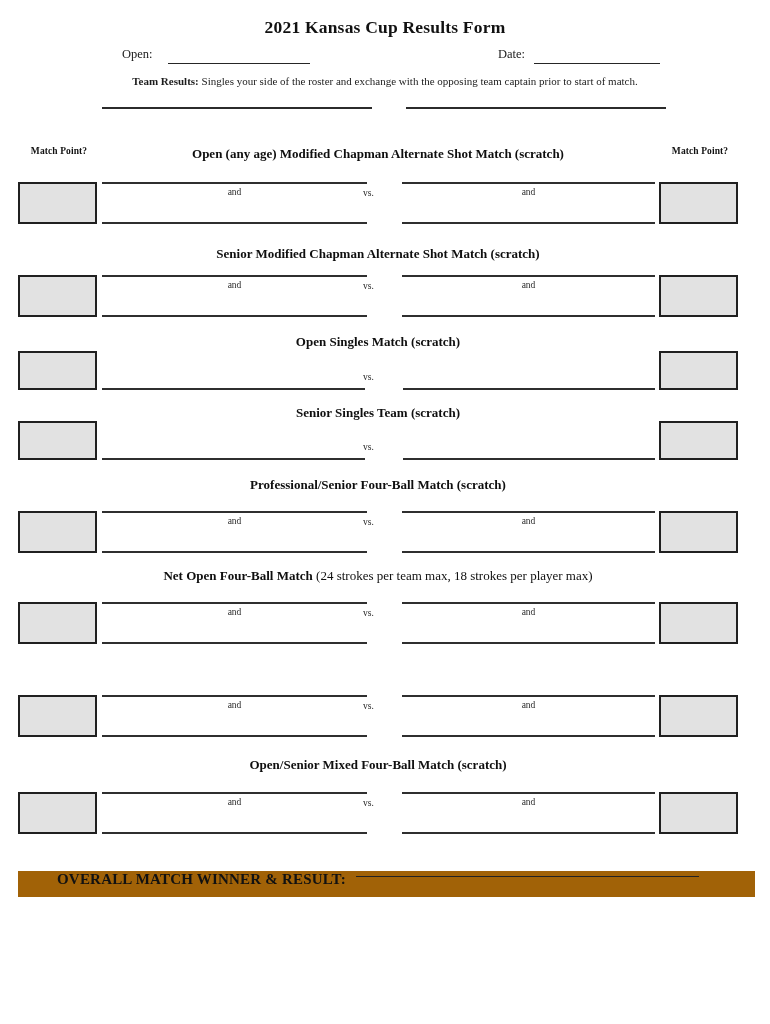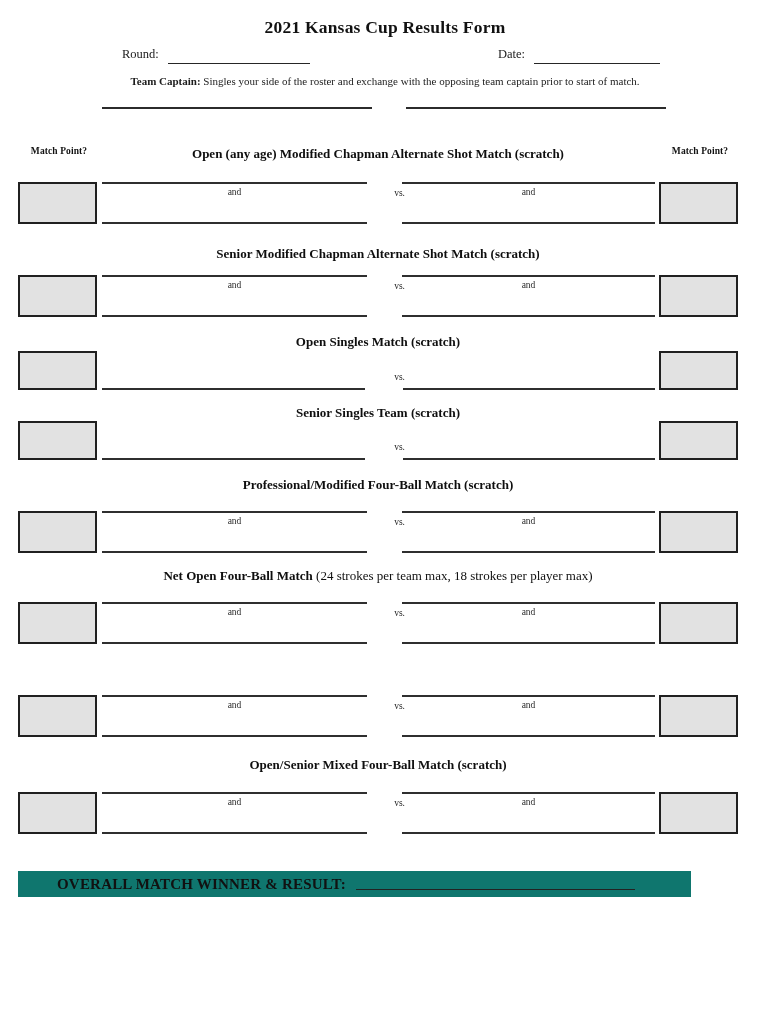--- a/index.html
+++ b/index.html
@@ -25,45 +25,45 @@
   .mpbox{position:absolute;top:0;bottom:0;width:79px;background:#e2e2e2;border:2px solid #202020;box-sizing:border-box;}
   .mpbox.l{left:18px;}
   .mpbox.r{left:659px;}
   .fld{position:absolute;top:0;bottom:0;}
   .fld.l{left:102px;width:265px;}
   .fld.r{left:402px;width:253px;}
   .wline{position:absolute;left:0;right:0;height:0;border-top:2px solid #2f2f2f;}
   .wline.t{top:0;}
   .wline.b{bottom:0;}
   .and{position:absolute;top:5px;left:0;right:0;text-align:center;font-size:9.5px;color:#2a2a2a;}
-  .vs{position:absolute;left:363px;width:42px;text-align:right;font-size:9.5px;color:#1d1d1d;}
+  .vs{position:absolute;left:363px;width:42px;text-align:left;font-size:9.5px;color:#1d1d1d;}
   .row.pair .vs{top:6px;}
   .row.singles .vs{top:21px;}
   .sline{position:absolute;bottom:0;height:0;border-top:2px solid #2f2f2f;}
   .sline.l{left:102px;width:263px;}
   .sline.r{left:403px;width:252px;}
-  .overall{position:absolute;left:18px;top:871px;width:673px;height:26px;background:#0f766e;display:flex;align-items:center;box-sizing:border-box;padding-left:39px;}
+  .overall{position:absolute;left:18px;top:871px;width:737px;height:26px;background:#a16207;display:flex;align-items:flex-start;box-sizing:border-box;padding-left:39px;}
   .overall .lbl{font-size:15px;font-weight:bold;letter-spacing:0.2px;white-space:nowrap;}
   .overall .oline{flex:1;height:0;border-top:1.5px solid #222;margin-left:10px;margin-right:56px;transform:translateY(5px);}
 </style>
 </head>
 <body>
 
 <div class="page">
 
   <div class="abs title">2021 Kansas Cup Results Form</div>
 
-  <span class="abs fieldlabel" style="top:47px;left:122px;">Round:</span>
+  <span class="abs fieldlabel" style="top:47px;left:122px;">Open:</span>
   <div class="abs writein" style="top:63px;left:168px;width:142px;"></div>
 
   <span class="abs fieldlabel" style="top:47px;left:498px;">Date:</span>
   <div class="abs writein" style="top:63px;left:534px;width:126px;"></div>
 
   <div class="abs captain">
-    <span class="b">Team Captain:</span><span> Singles your side of the roster and exchange with the opposing team captain prior to start of match.</span>
+    <span class="b">Team Results:</span><span> Singles your side of the roster and exchange with the opposing team captain prior to start of match.</span>
   </div>
 
   <div class="abs teamline" style="top:107px;left:102px;width:270px;"></div>
   <div class="abs teamline" style="top:107px;left:406px;width:260px;"></div>
 
   <div class="abs mplabel" style="left:24px;width:70px;">Match Point?</div>
   <div class="abs mplabel" style="left:663px;width:74px;">Match Point?</div>
 
   <div class="abs heading" style="top:146px;">
     <span class="hb">Open (any age) Modified Chapman Alternate Shot Match (scratch)</span><span class="hn"></span>
@@ -119,21 +119,21 @@
   </div>
   <div class="row singles" style="top:421px;">
     <div class="mpbox l"></div>
     <div class="sline l"></div>
     <span class="vs">vs.</span>
     <div class="sline r"></div>
     <div class="mpbox r"></div>
   </div>
 
   <div class="abs heading" style="top:477px;">
-    <span class="hb">Professional/Modified Four-Ball Match (scratch)</span><span class="hn"></span>
+    <span class="hb">Professional/Senior Four-Ball Match (scratch)</span><span class="hn"></span>
   </div>
   <div class="row pair" style="top:511px;">
     <div class="mpbox l"></div>
     <div class="fld l">
       <div class="wline t"></div>
       <span class="and">and</span>
       <div class="wline b"></div>
     </div>
     <span class="vs">vs.</span>
     <div class="fld r">

